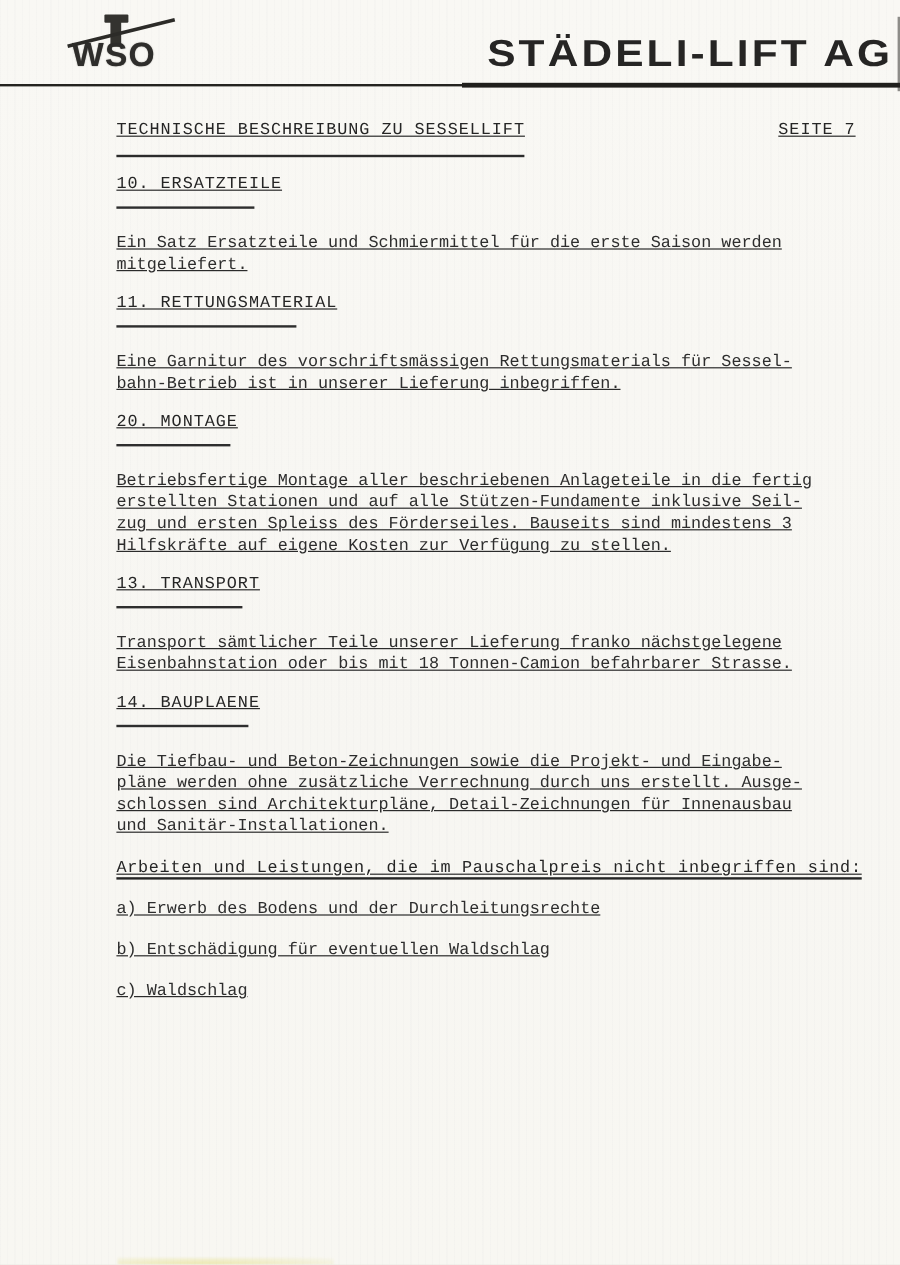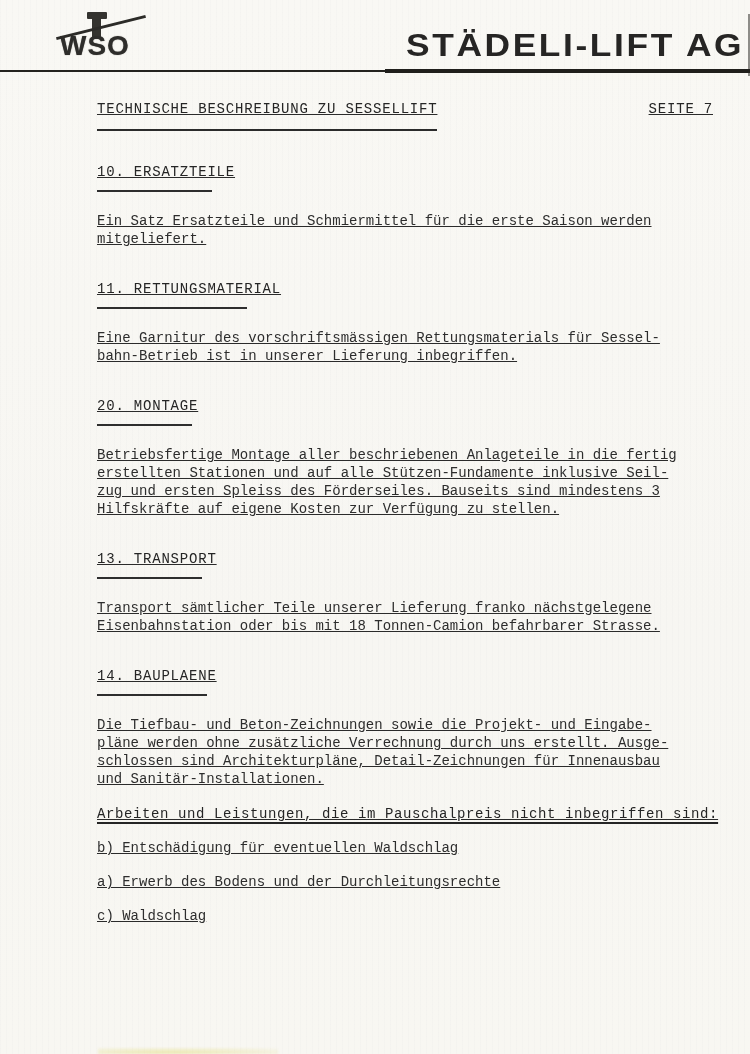--- a/index.html
+++ b/index.html
@@ -105,21 +105,21 @@
     line-height: 18px;
     color: #252525;
   }
   .title-underline {
     margin-top: 11px;
     height: 2px;
     width: 340px;
     background: #2b2b2b;
   }
 
-  .section { margin-top: 32px; }
+  .section { margin-top: 14px; }
   .section-heading {
     font-size: 14px;
     letter-spacing: 0.8px;
     line-height: 18px;
     color: #252525;
     white-space: nowrap;
   }
   .heading-underline {
     margin-top: 9px;
     height: 2px;
@@ -220,21 +220,21 @@
       <div class="section-heading">14. BAUPLAENE</div>
       <div class="heading-underline" style="width:110px"></div>
       <div class="section-body">Die Tiefbau- und Beton-Zeichnungen sowie die Projekt- und Eingabe-
 pläne werden ohne zusätzliche Verrechnung durch uns erstellt. Ausge-
 schlossen sind Architekturpläne, Detail-Zeichnungen für Innenausbau
 und Sanitär-Installationen.</div>
     </div>
 
     <div class="exclusions">
       <div class="exclusions-heading">Arbeiten und Leistungen, die im Pauschalpreis nicht inbegriffen sind:</div>
+      <div class="exclusion-item">a) Erwerb des Bodens und der Durchleitungsrechte</div>
       <div class="exclusion-item">b) Entschädigung für eventuellen Waldschlag</div>
-      <div class="exclusion-item">a) Erwerb des Bodens und der Durchleitungsrechte</div>
       <div class="exclusion-item">c) Waldschlag</div>
     </div>
 
   </div>
 
   <div class="bottom-smudge"></div>
 </div>
 
 </body></html>

